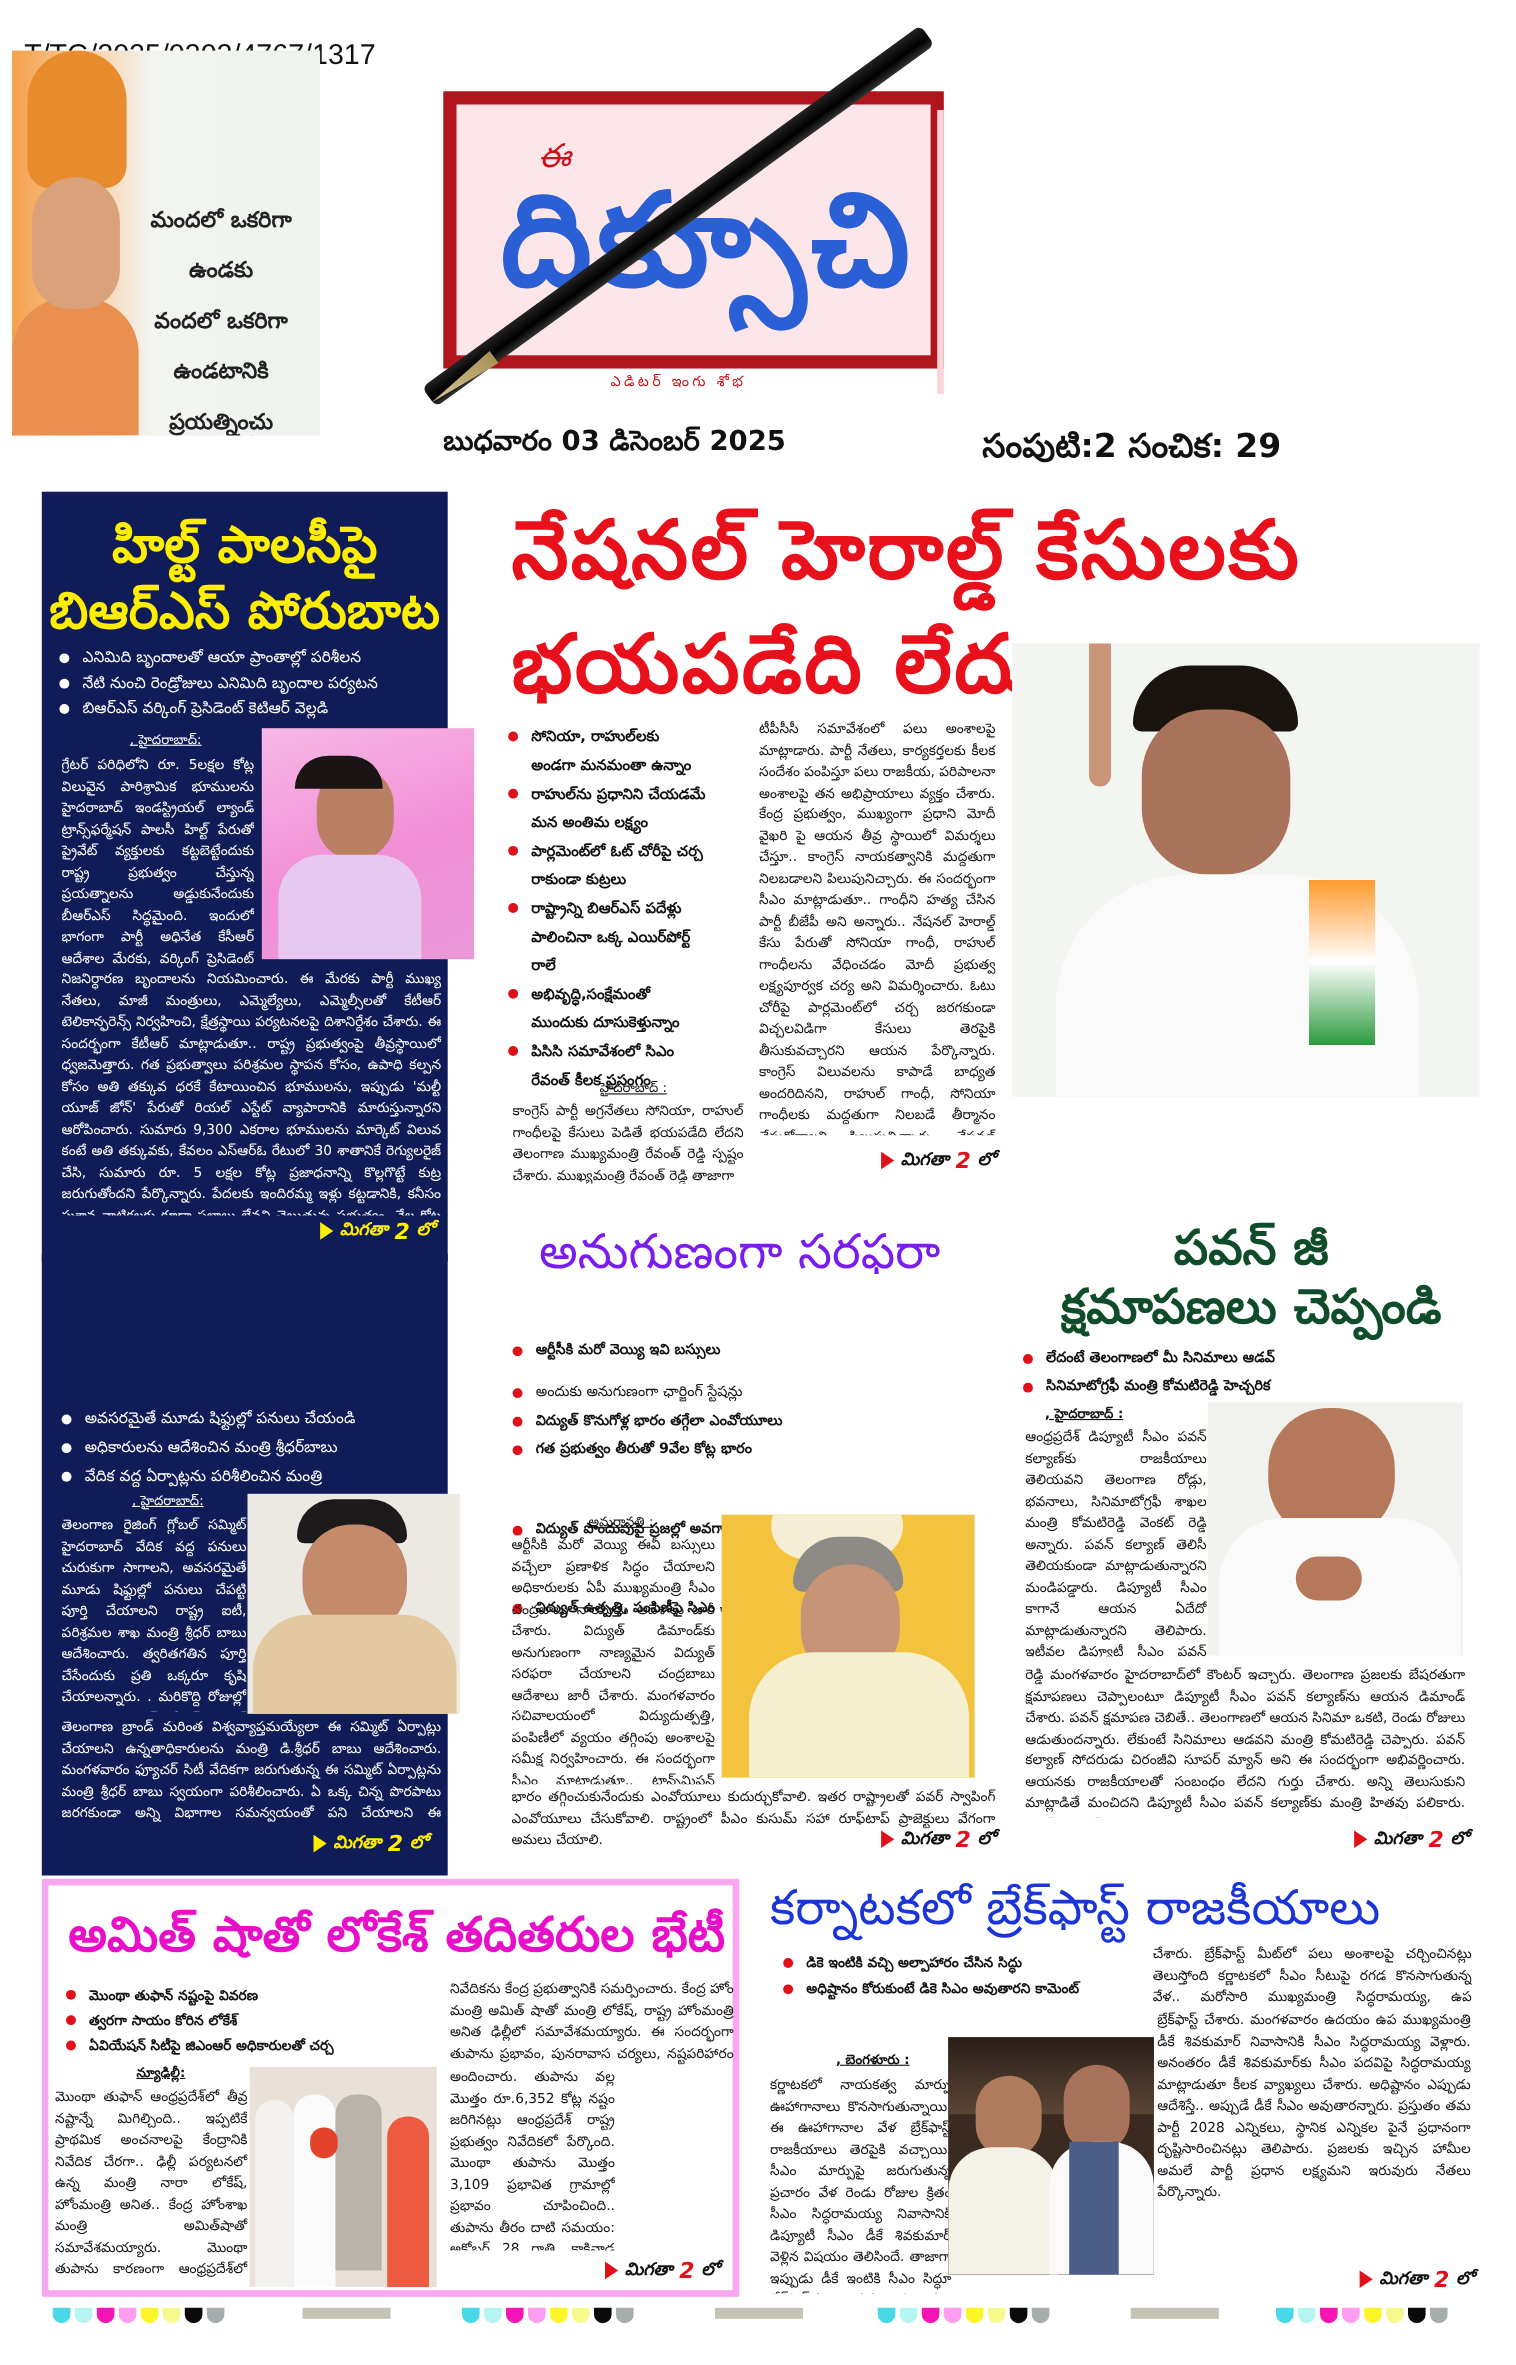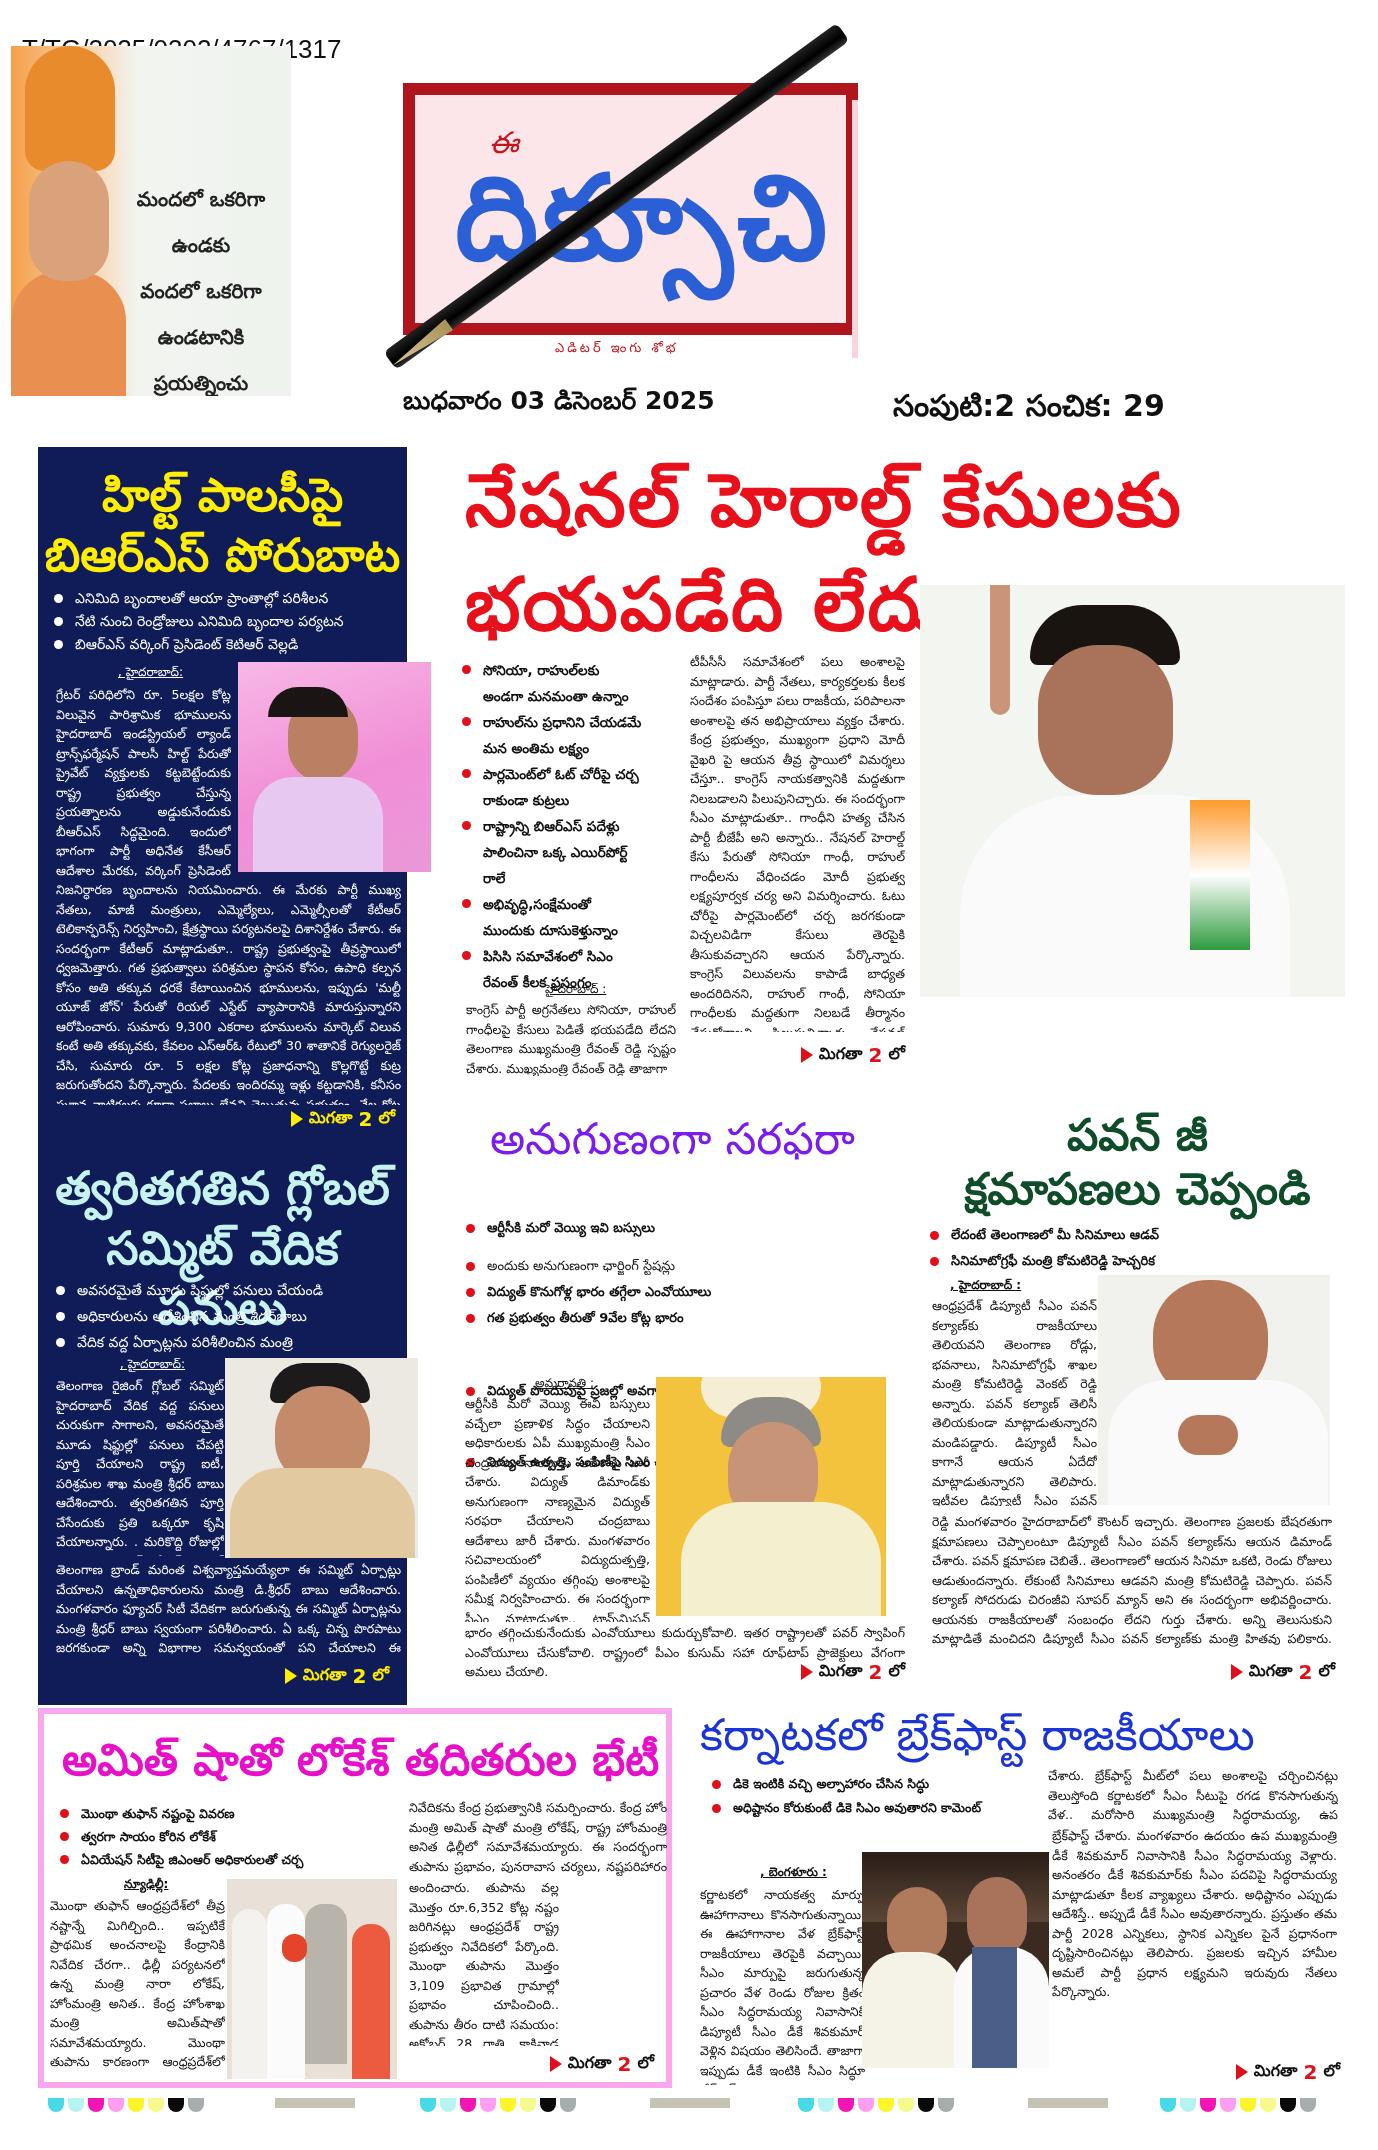--- a/index.html
+++ b/index.html
@@ -27,21 +27,21 @@
   .box-summit { left: 38px; top: 1140px; width: 369px; height: 565px; }
   .yhead { color: #ffee00; font-weight: bold; text-align: center; font-size: 46px; line-height: 60px; }
   .chead { color: #c7f3ee; font-weight: bold; text-align: center; font-size: 46px; line-height: 60px; }
   .bul { display: flex; align-items: center; font-size: 14px; line-height: 23px; }
   .bul .dot { width: 9px; height: 9px; border-radius: 50%; margin-right: 12px; flex: none; }
   .dot-w { background: #fff; }
   .dot-r { background: #e0101a; }
   .dateline { text-decoration: underline; font-size: 12px; }
   .body-text { font-size: 12.5px; line-height: 19.5px; text-align: justify; }
   .photo { overflow: hidden; }
-  .more { font-size: 16px; font-weight: bold; display: flex; align-items: center; justify-content: flex-end; gap: 6px; }
+  .more { font-size: 16px; font-weight: bold; display: flex; align-items: center; justify-content: flex-end; gap: 6px; font-style: italic; }
   .more .tri { width: 0; height: 0; border-left: 12px solid #e0101a; border-top: 8px solid transparent; border-bottom: 8px solid transparent; }
   .more.y { color: #ffee00; }
   .more.y .tri { border-left-color: #ffee00; }
   .more .two { color: #e0101a; font-size: 20px; }
   .more.y .two { color: #ffee00; }
 
   .lead-head { left: 465px; top: 448px; width: 880px; font-size: 74px; font-weight: bold; color: #e8101a; line-height: 104px; letter-spacing: 2px; }
   .lead-bullets { left: 462px; top: 657px; width: 180px; }
   .lead-bullets .bul { font-size: 13.5px; font-weight: bold; line-height: 26px; align-items: flex-start; }
   .lead-bullets .bul .dot { margin-top: 8px; }
@@ -163,24 +163,20 @@
 <div class="abs body-text lead-bottom" style="height:76px;overflow:hidden;">కాంగ్రెస్ పార్టీ అగ్రనేతలు సోనియా, రాహుల్ గాంధీలపై కేసులు పెడితే భయపడేది లేదని తెలంగాణ ముఖ్యమంత్రి రేవంత్ రెడ్డి స్పష్టం చేశారు. ముఖ్యమంత్రి రేవంత్ రెడ్డి తాజాగా</div>
 <div class="abs body-text lead-col2" style="height:380px;overflow:hidden;">టీపీసీసీ సమావేశంలో పలు అంశాలపై మాట్లాడారు. పార్టీ నేతలు, కార్యకర్తలకు కీలక సందేశం పంపిస్తూ పలు రాజకీయ, పరిపాలనా అంశాలపై తన అభిప్రాయాలు వ్యక్తం చేశారు. కేంద్ర ప్రభుత్వం, ముఖ్యంగా ప్రధాని మోదీ వైఖరి పై ఆయన తీవ్ర స్థాయిలో విమర్శలు చేస్తూ.. కాంగ్రెస్ నాయకత్వానికి మద్దతుగా నిలబడాలని పిలుపునిచ్చారు. ఈ సందర్భంగా సీఎం మాట్లాడుతూ.. గాంధీని హత్య చేసిన పార్టీ బీజేపీ అని అన్నారు.. నేషనల్ హెరాల్డ్ కేసు పేరుతో సోనియా గాంధీ, రాహుల్ గాంధీలను వేధించడం మోదీ ప్రభుత్వ లక్ష్యపూర్వక చర్య అని విమర్శించారు. ఓటు చోరీపై పార్లమెంట్‌లో చర్చ జరగకుండా విచ్చలవిడిగా కేసులు తెరపైకి తీసుకువచ్చారని ఆయన పేర్కొన్నారు. కాంగ్రెస్ విలువలను కాపాడే బాధ్యత అందరిదినని, రాహుల్ గాంధీ, సోనియా గాంధీలకు మద్దతుగా నిలబడే తీర్మానం చేసుకోవాలని పిలుపునిచ్చారు. నేషనల్ హెరాల్డ్ సిబ్బందికి వీరు ఆర్థిక సహాయం అందించారన్నారు. ప్రైవేట్ సంస్థల్లో పని చేసిన వారికి రిటైర్మెంట్ బెనిఫిట్స్ ఉండవని..</div>
 <div class="abs more" style="left:800px;top:1043px;width:105px;">
     <span class="tri"></span>
     <span>మిగతా </span>
     <span class="two">2</span>
     <span>లో</span>
   </div>
 
 <div class="abs navy-box box-summit">
-  <div class="abs chead" style="left:0;top:18px;width:369px;">
-    <div>త్వరితగతిన గ్లోబల్</div>
-    <div>సమ్మిట్ వేదిక పనులు</div>
-  </div>
   <div class="abs" style="left:18px;top:137px;width:345px;">
     <div class="bul" style="line-height:26px;">
         <span class="dot dot-w"></span>
         <span>అవసరమైతే మూడు షిఫ్టుల్లో పనులు చేయండి</span>
       </div>
     <div class="bul" style="line-height:26px;">
         <span class="dot dot-w"></span>
         <span>అధికారులను ఆదేశించిన మంత్రి శ్రీధర్‌బాబు</span>
       </div>
     <div class="bul" style="line-height:26px;">

